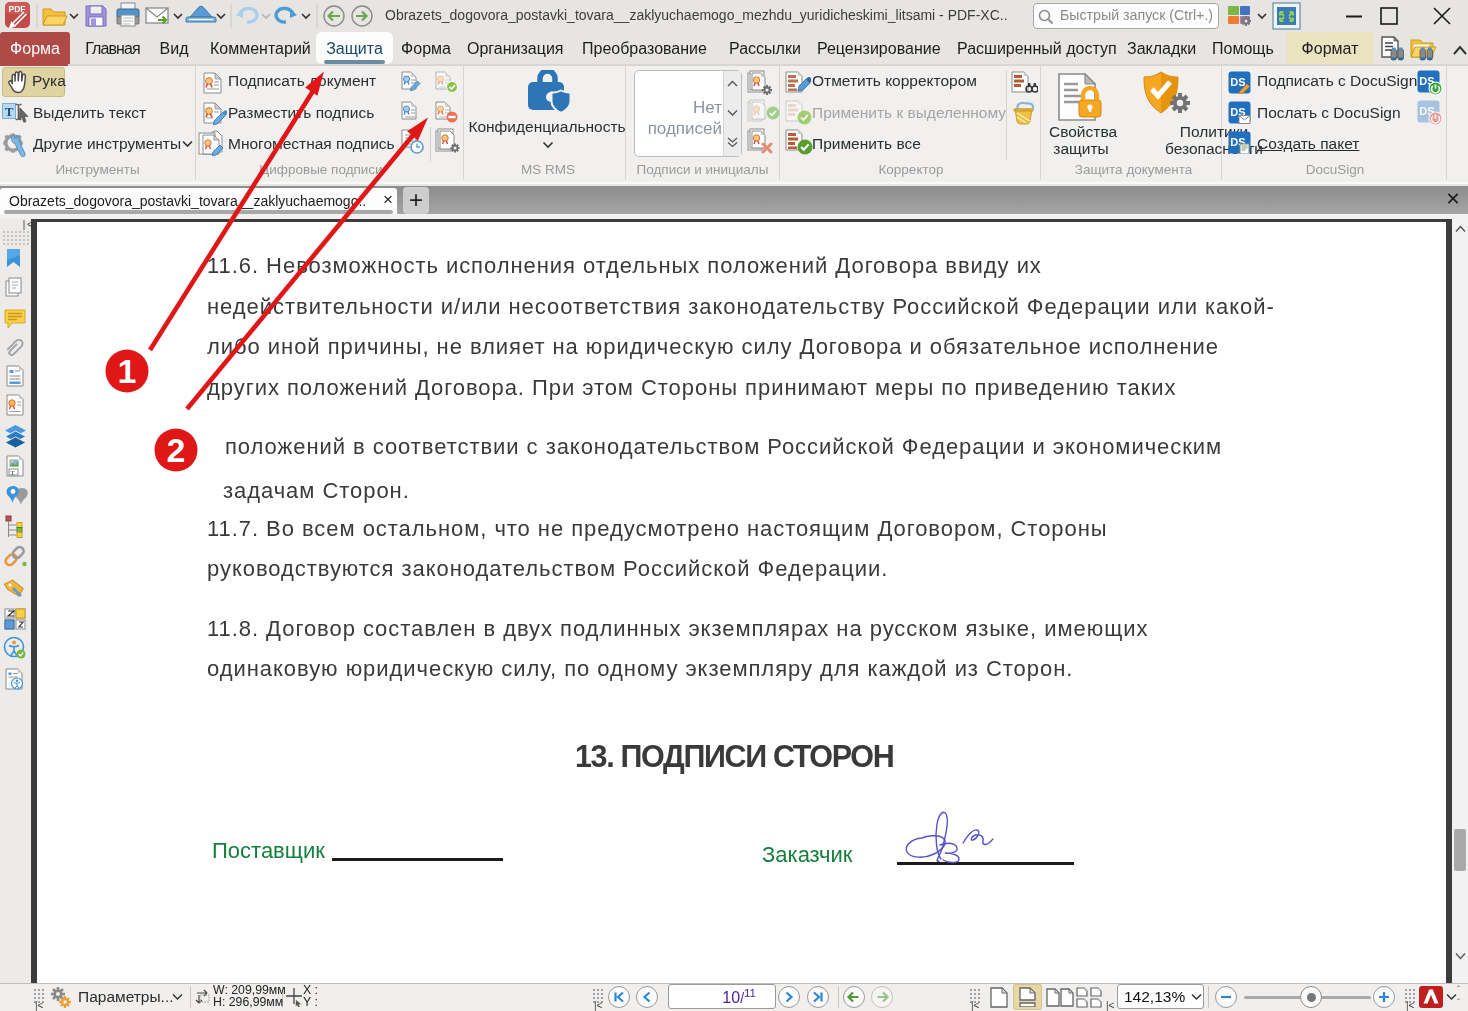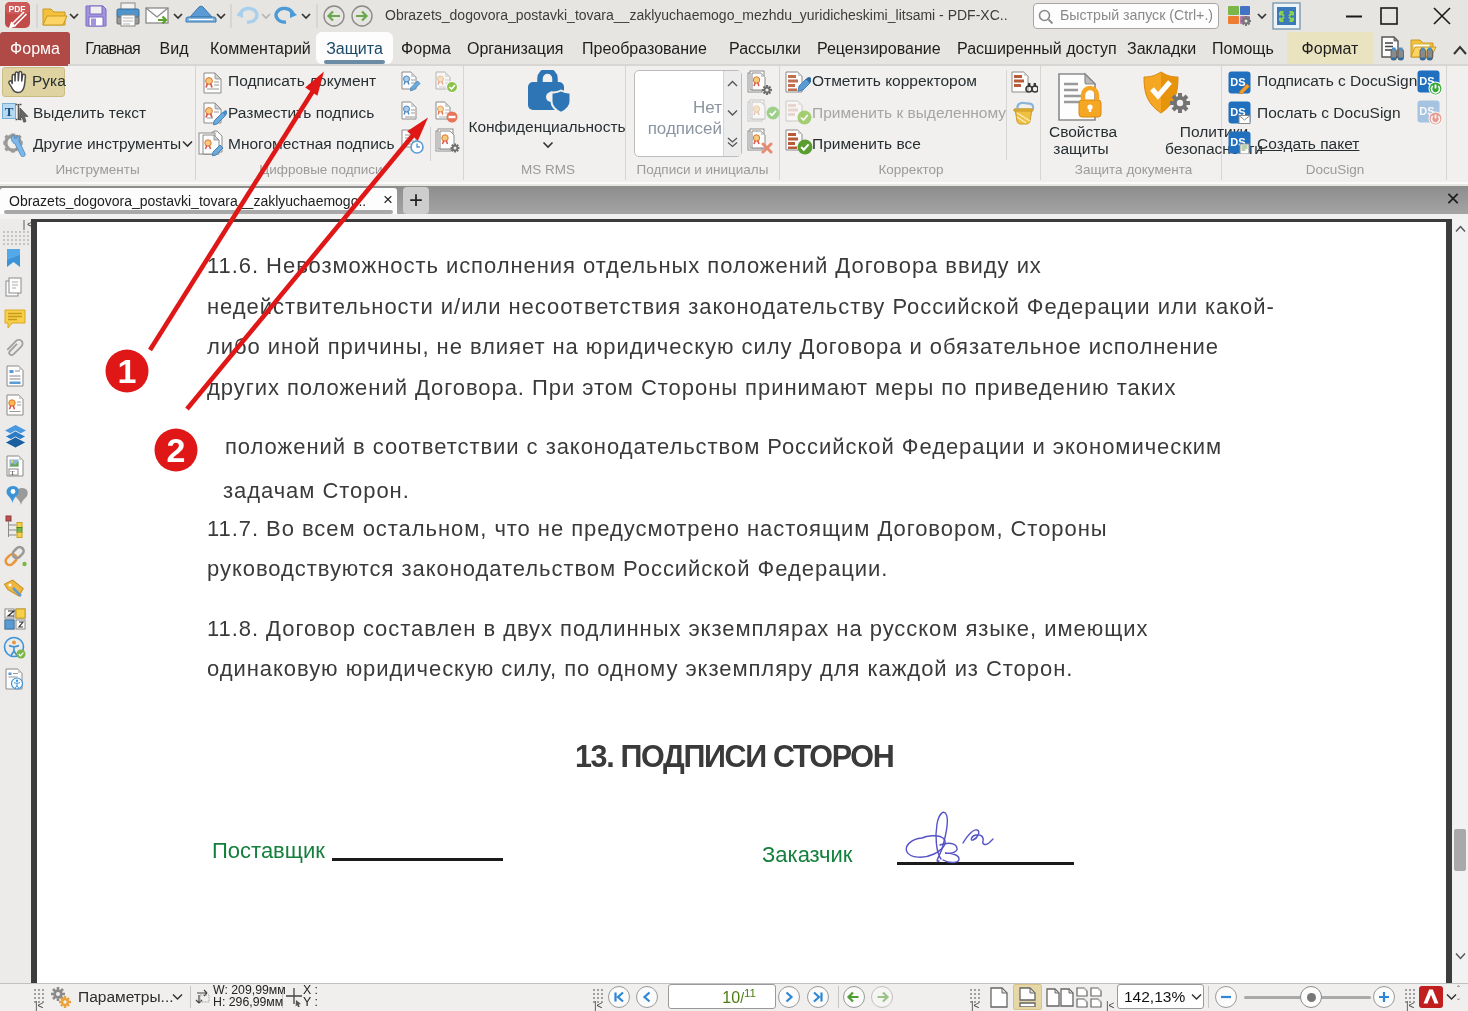--- a/index.html
+++ b/index.html
@@ -738,21 +738,21 @@
 <div class="stext" style="left:594px;top:1000px;font-size:10px;color:#444;">|&lt;</div>
 <div class="circbtn" style="left:608px;top:986px;"></div>
 <svg class="abs" style="left:608px;top:986px;z-index:2;" width="22" height="22">
     <path d="M7.5 6.5 v9 M15 6.5 L10 11 L15 15.5" stroke="#2e86d5" stroke-width="2.2" fill="none"></path>
   </svg>
 <div class="circbtn" style="left:636px;top:986px;"></div>
 <svg class="abs" style="left:636px;top:986px;z-index:2;" width="22" height="22">
     <path d="M13.5 6.5 L8.5 11 L13.5 15.5" stroke="#2e86d5" stroke-width="2.2" fill="none"></path>
   </svg>
 <div class="abs" style="left:668px;top:984px;width:108px;height:25px;background:#fff;border:1px solid #9a9a9a;border-radius:3px;z-index:2;"></div>
-<div class="stext" style="left:668px;top:987px;width:88px;text-align:right;font-size:16px;color:#4d7c0f;z-index:3;">10<span style="font-size:14px;">/</span><span style="font-size:11.5px;vertical-align:6px;">11</span></div>
+<div class="stext" style="left:668px;top:987px;width:88px;text-align:right;font-size:16px;color:#4c1d95;z-index:3;">10<span style="font-size:14px;">/</span><span style="font-size:11.5px;vertical-align:6px;">11</span></div>
 <div class="circbtn" style="left:778px;top:986px;"></div>
 <svg class="abs" style="left:778px;top:986px;z-index:2;" width="22" height="22">
     <path d="M8.5 6.5 L13.5 11 L8.5 15.5" stroke="#2e86d5" stroke-width="2.2" fill="none"></path>
   </svg>
 <div class="circbtn" style="left:807px;top:986px;"></div>
 <svg class="abs" style="left:807px;top:986px;z-index:2;" width="22" height="22">
     <path d="M7 6.5 L12 11 L7 15.5 M14.5 6.5 v9" stroke="#2e86d5" stroke-width="2.2" fill="none"></path>
   </svg>
 <div class="ssep" style="left:838px;"></div>
 <div class="circbtn" style="left:843px;top:986px;"></div>

